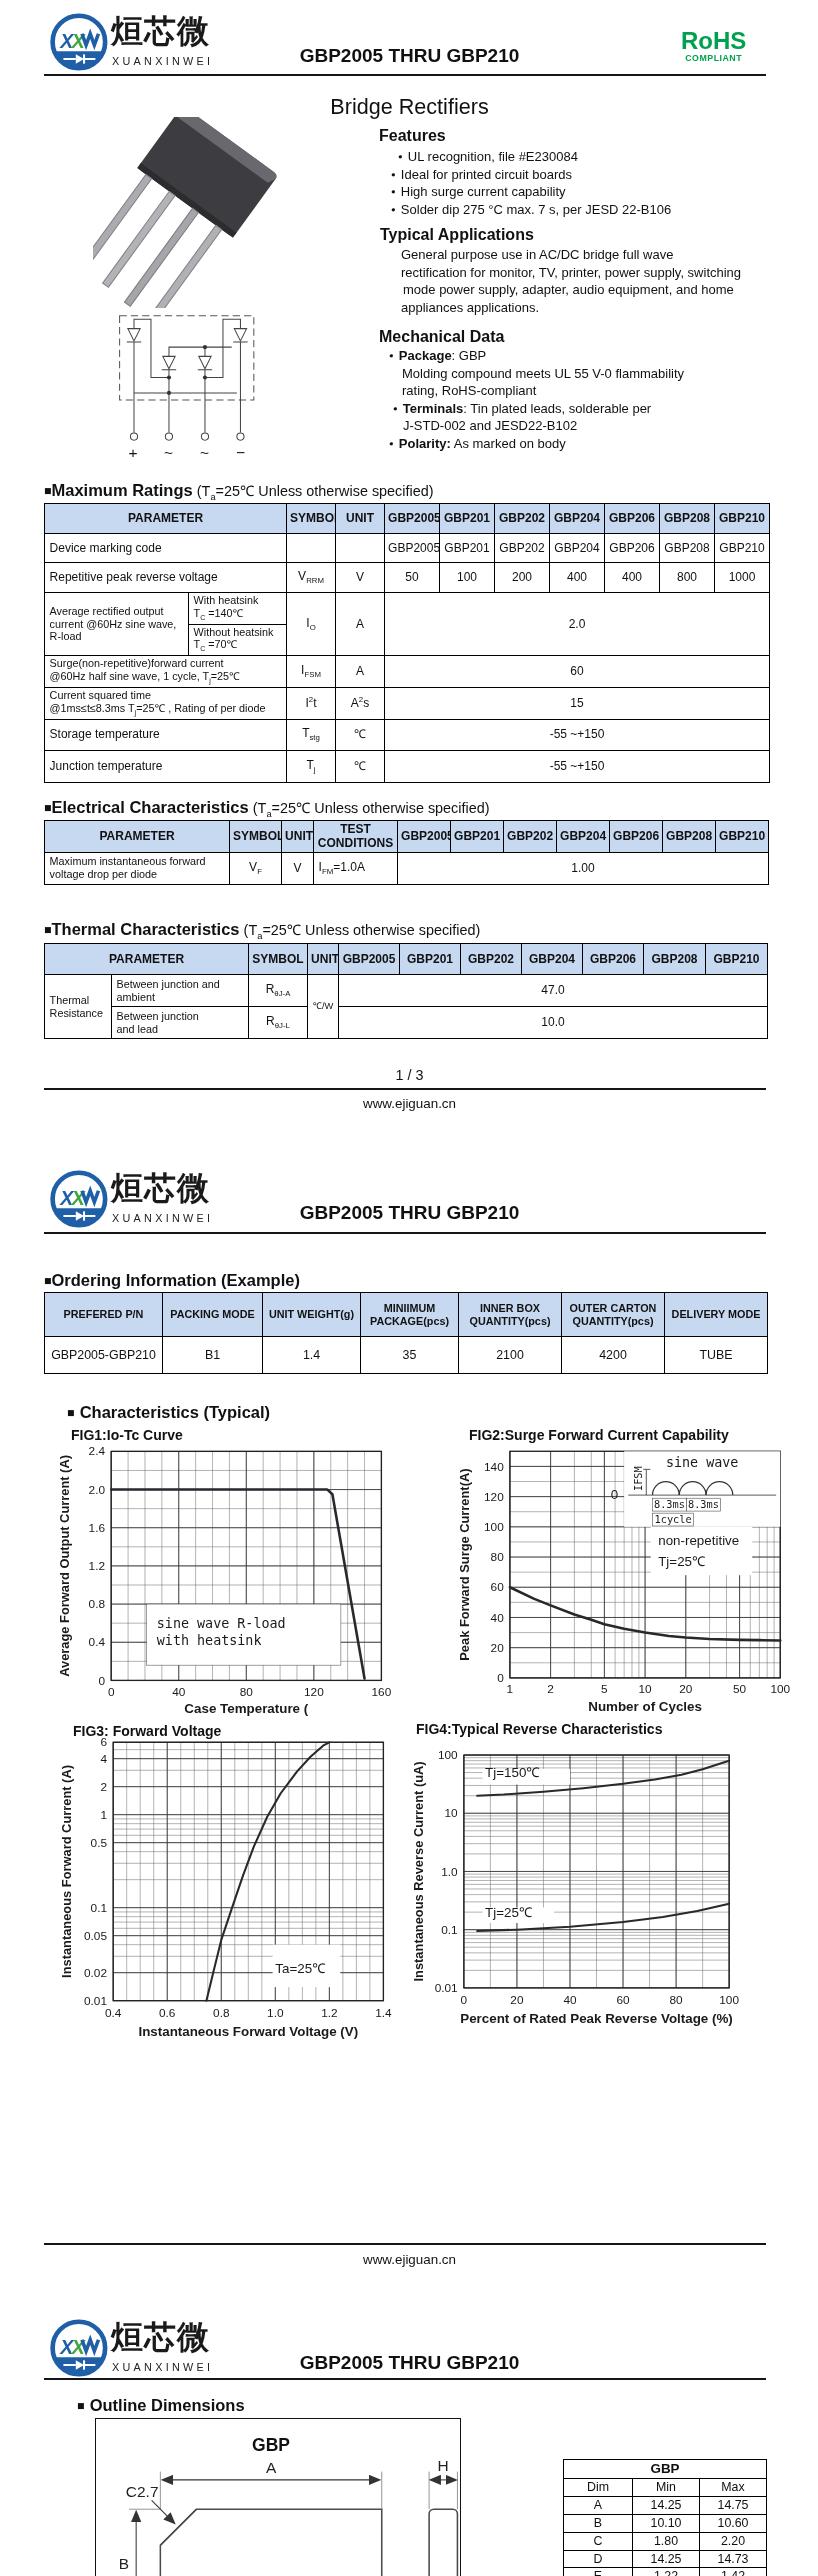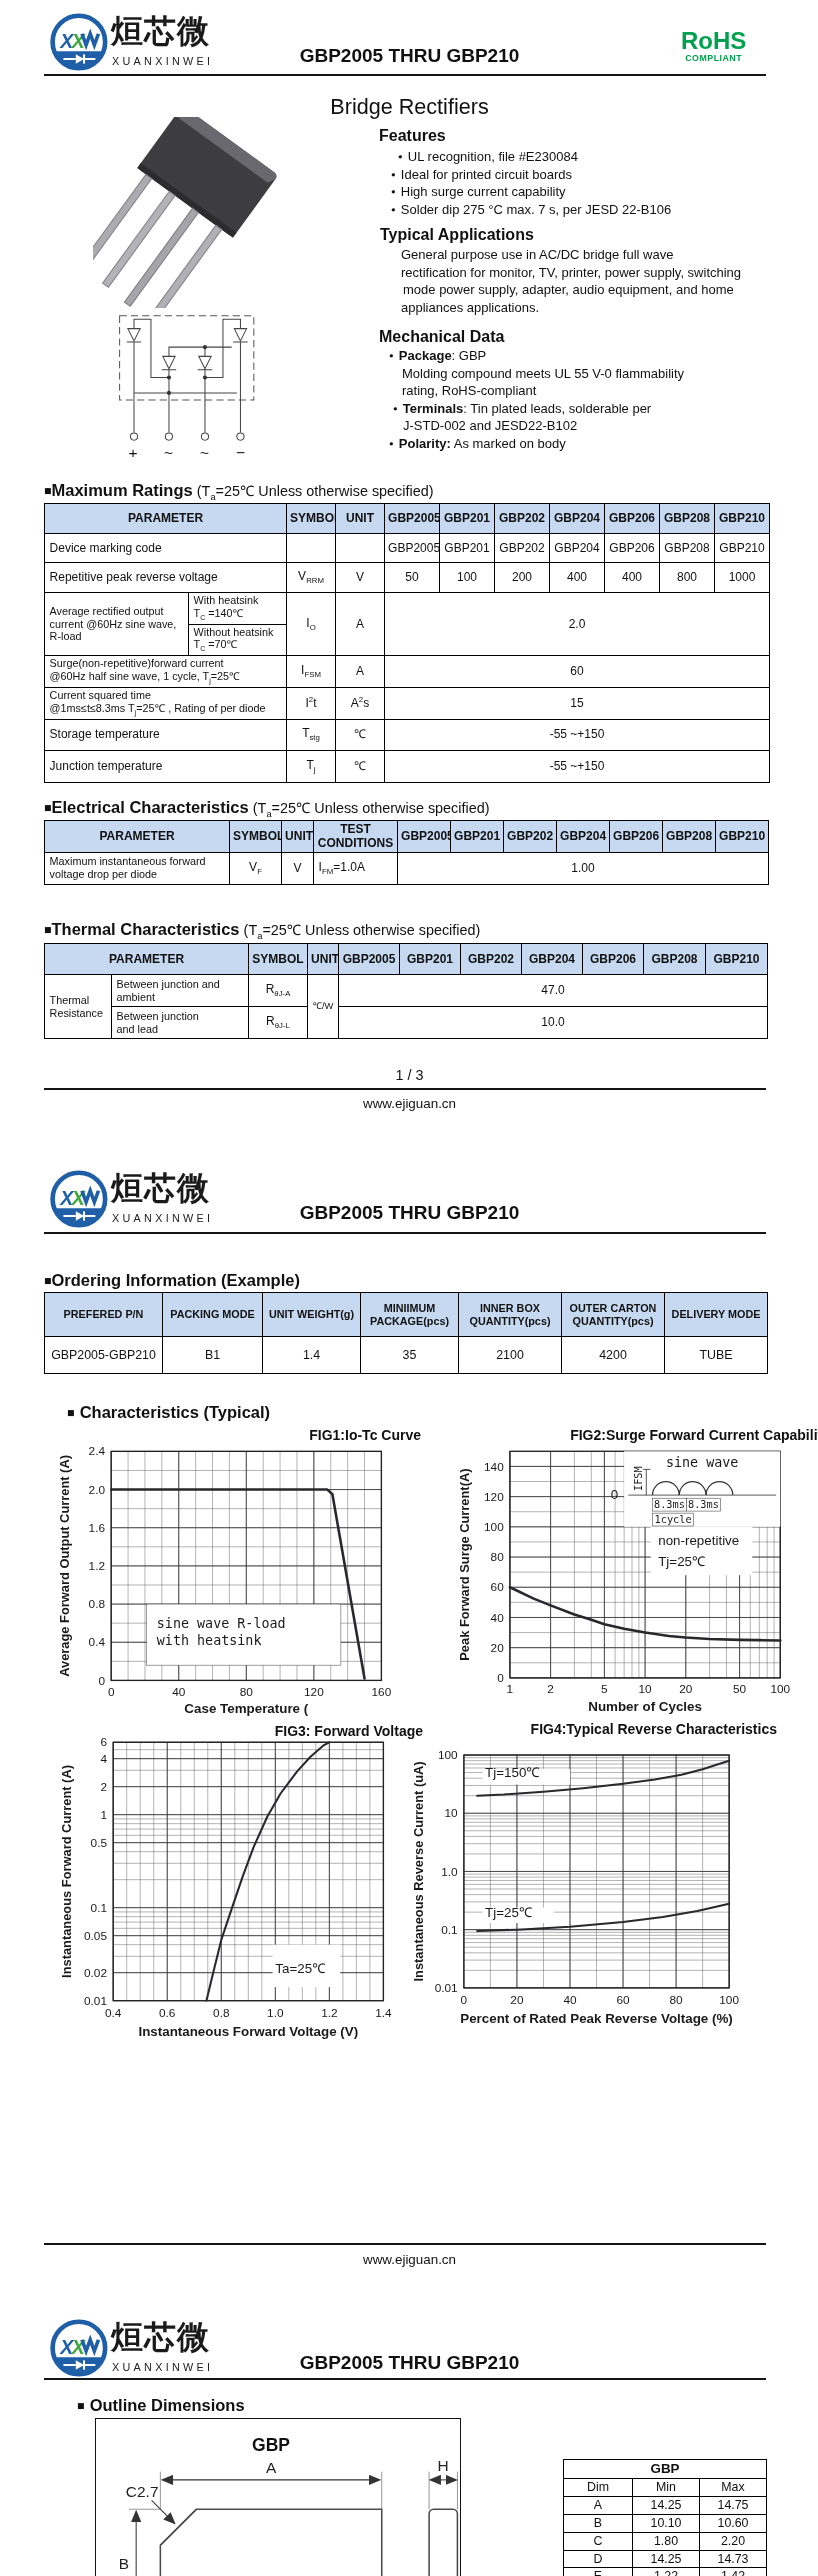--- a/index.html
+++ b/index.html
@@ -39,21 +39,21 @@
   .ord th{font-size:10.8px;line-height:1.18;padding:1px 1.5px}
   .dimt td{font-size:12.4px;border-width:1px}
   .dimt .cap{font-weight:bold;font-size:13.4px}
   
   .ct{font:23px "Liberation Sans",sans-serif;fill:#1a1a1a}
   .cxl{font:bold 26px "Liberation Sans",sans-serif;fill:#1a1a1a}
   .cyl{font:bold 25px "Liberation Sans",sans-serif;fill:#1a1a1a}
   .cann{font:26px "Liberation Sans",sans-serif;fill:#1a1a1a}
   .cmono{font:26px "DejaVu Sans Mono",monospace;fill:#1a1a1a}
   .cmono-s{font:20px "DejaVu Sans Mono",monospace;fill:#1a1a1a}
-  .fig-title{font-size:14px;font-weight:bold;text-align:right}
+  .fig-title{font-size:14px;font-weight:bold;text-align:left}
   
   .pnum{font-size:14.4px}
   .purl{font-size:13.4px}
   
   .ol-lab{font:30px "Liberation Sans",sans-serif;fill:#222}
   .ol-big{font:bold 34px "Liberation Sans",sans-serif;fill:#111}
   .ol-cap{font:bold 31px "Liberation Sans",sans-serif;fill:#111}
 </style>
 </head>
 <body>

